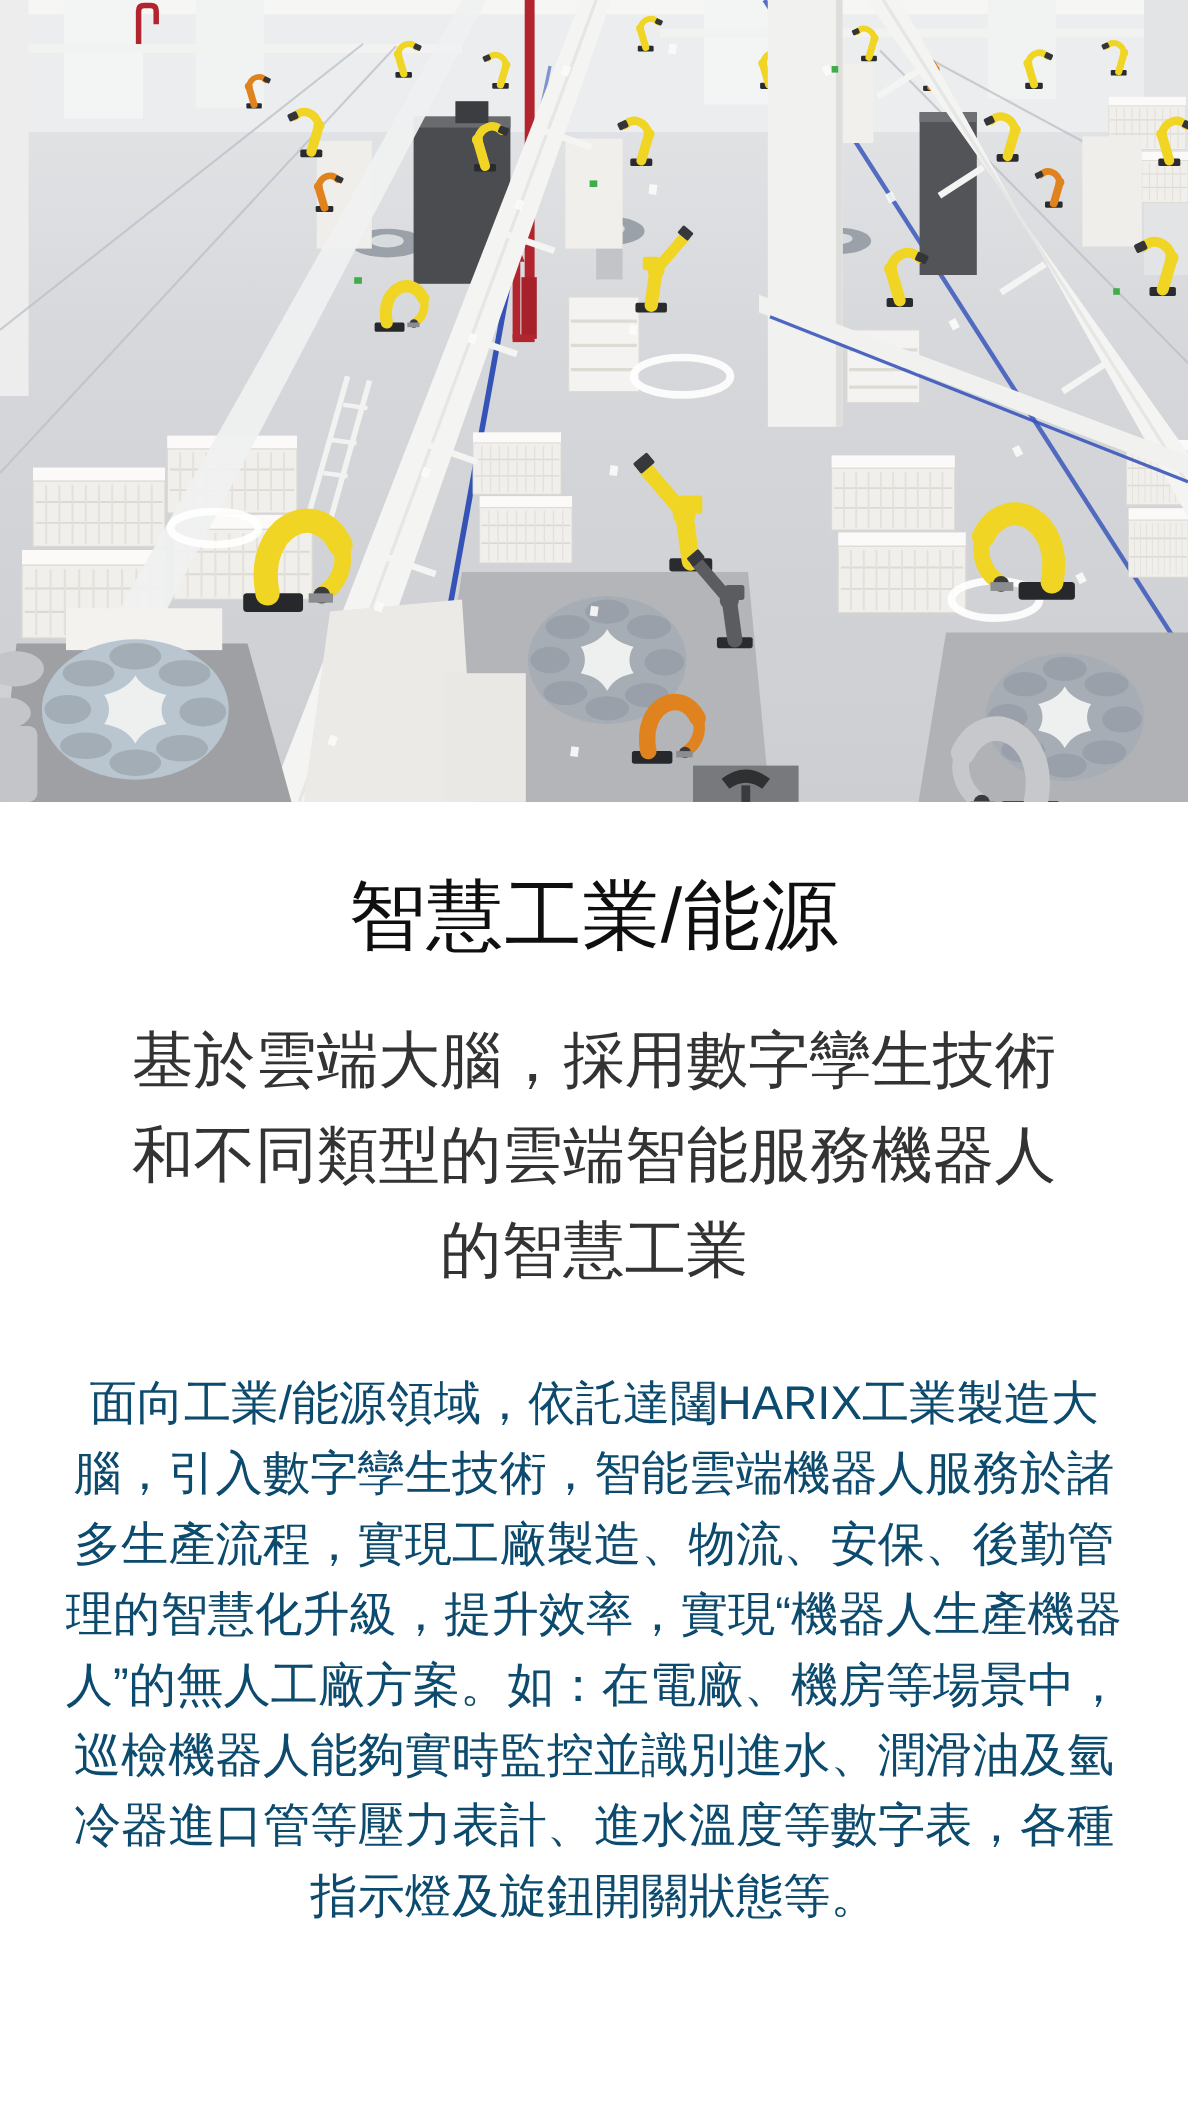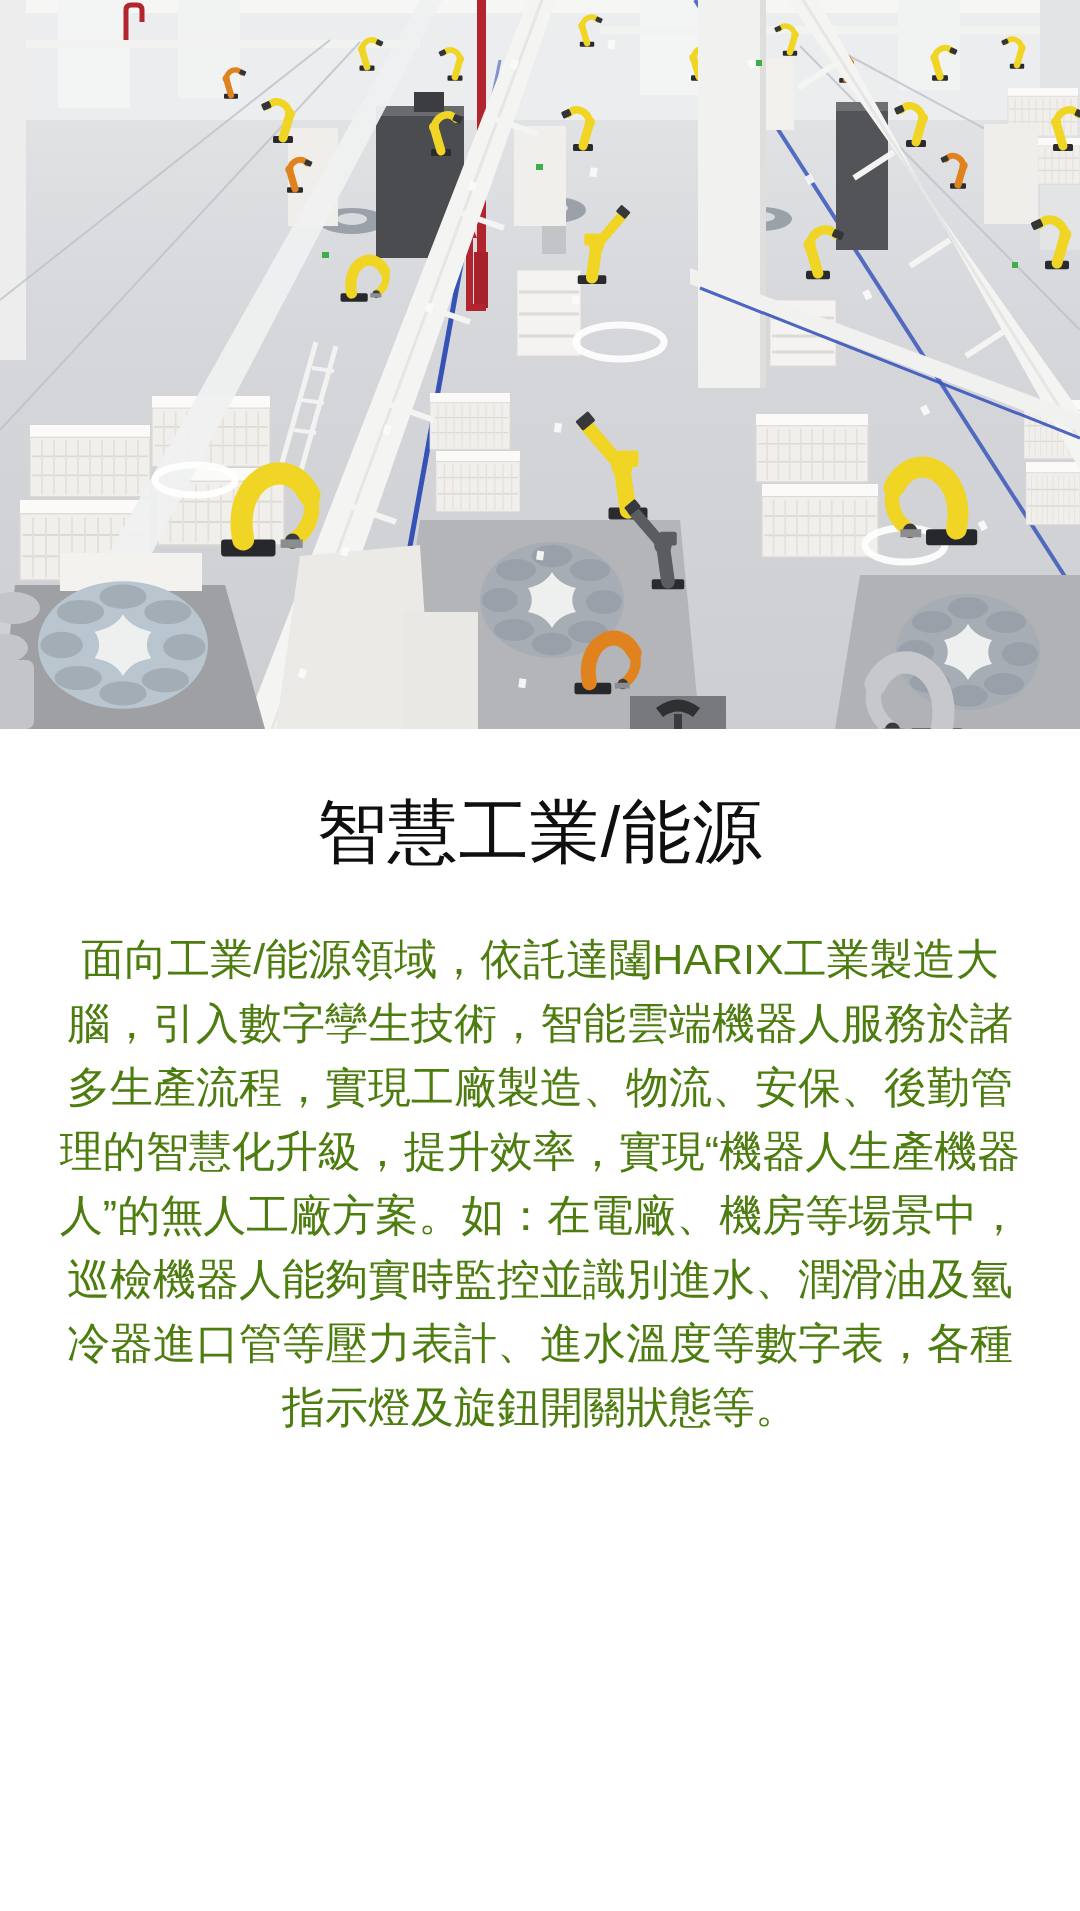--- a/index.html
+++ b/index.html
@@ -12,22 +12,22 @@
   .content{width:1080px;text-align:center;}
   .title{
     margin:60px 0 0 0;font-size:70px;line-height:86px;font-weight:500;
     color:#0f0f0f;letter-spacing:1px;
   }
   .subtitle{
     margin:46px auto 0 auto;width:1000px;font-size:56px;line-height:86px;
     font-weight:400;color:#333333;
   }
   .bodytext{
-    margin:52px auto 0 auto;width:972px;font-size:43px;line-height:64px;
-    font-weight:400;color:#4d7c0f;text-align:center;
+    margin:65px auto 0 auto;width:972px;font-size:43px;line-height:64px;
+    font-weight:400;color:#0c4a6e;text-align:center;
   }
 </style>
 </head>
 <body>
 
 <figure class="hero" aria-hidden="true">
 <svg width="1080" height="729" viewBox="0 0 1080 729" xmlns="http://www.w3.org/2000/svg">
   <defs>
     <linearGradient id="floorG" x1="0" y1="0" x2="0" y2="1">
       <stop offset="0" stop-color="#e7e8ea"></stop>
@@ -276,14 +276,19 @@
     <rect x="536" y="164" width="7" height="6"></rect>
     <rect x="756" y="60" width="6" height="6"></rect>
     <rect x="322" y="252" width="7" height="6"></rect>
     <rect x="1012" y="262" width="6" height="6"></rect>
   </g>
 </svg>
 </figure>
 
 <main class="content">
   <h1 class="title">智慧工業/能源</h1>
+  <div class="subtitle">
+    <div>基於雲端大腦，採用數字孿生技術</div>
+    <div>和不同類型的雲端智能服務機器人</div>
+    <div>的智慧工業</div>
+  </div>
   <p class="bodytext">面向工業/能源領域，依託達闥HARIX工業製造大腦，引入數字孿生技術，智能雲端機器人服務於諸多生產流程，實現工廠製造、物流、安保、後勤管理的智慧化升級，提升效率，實現“機器人生產機器人”的無人工廠方案。如：在電廠、機房等場景中，巡檢機器人能夠實時監控並識別進水、潤滑油及氫冷器進口管等壓力表計、進水溫度等數字表，各種指示燈及旋鈕開關狀態等。</p>
 </main>
 
 </body></html>

